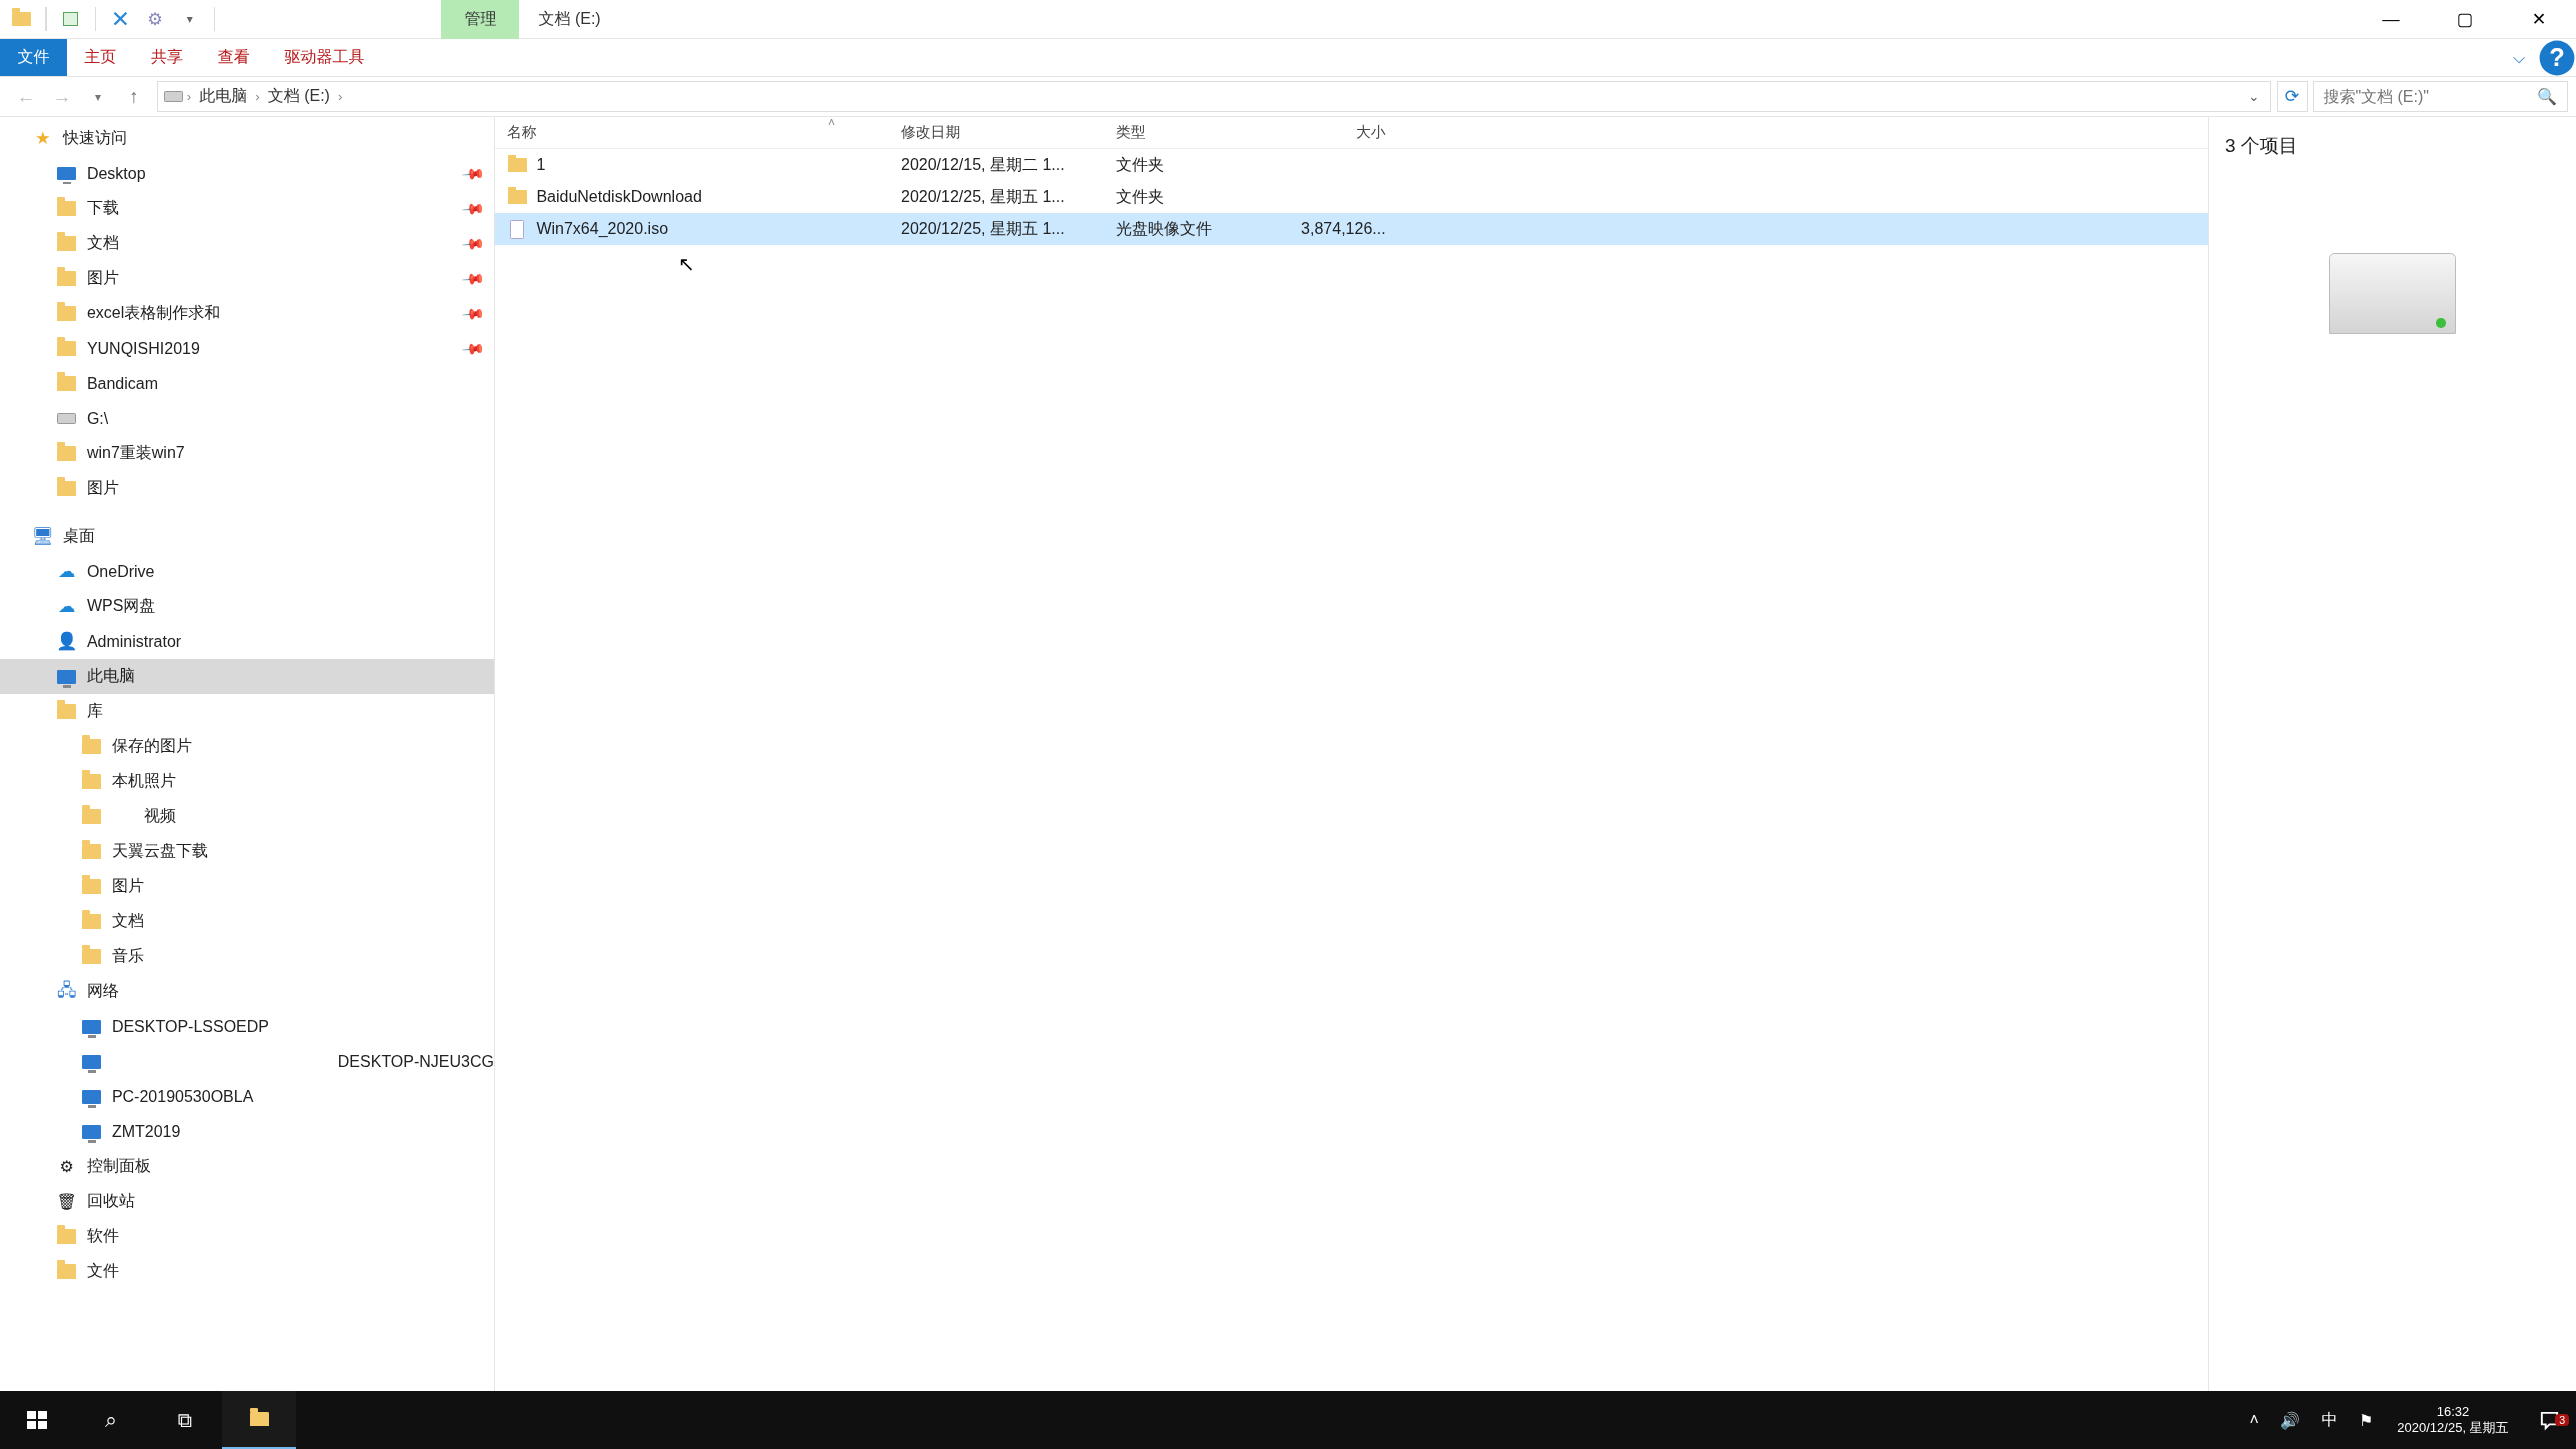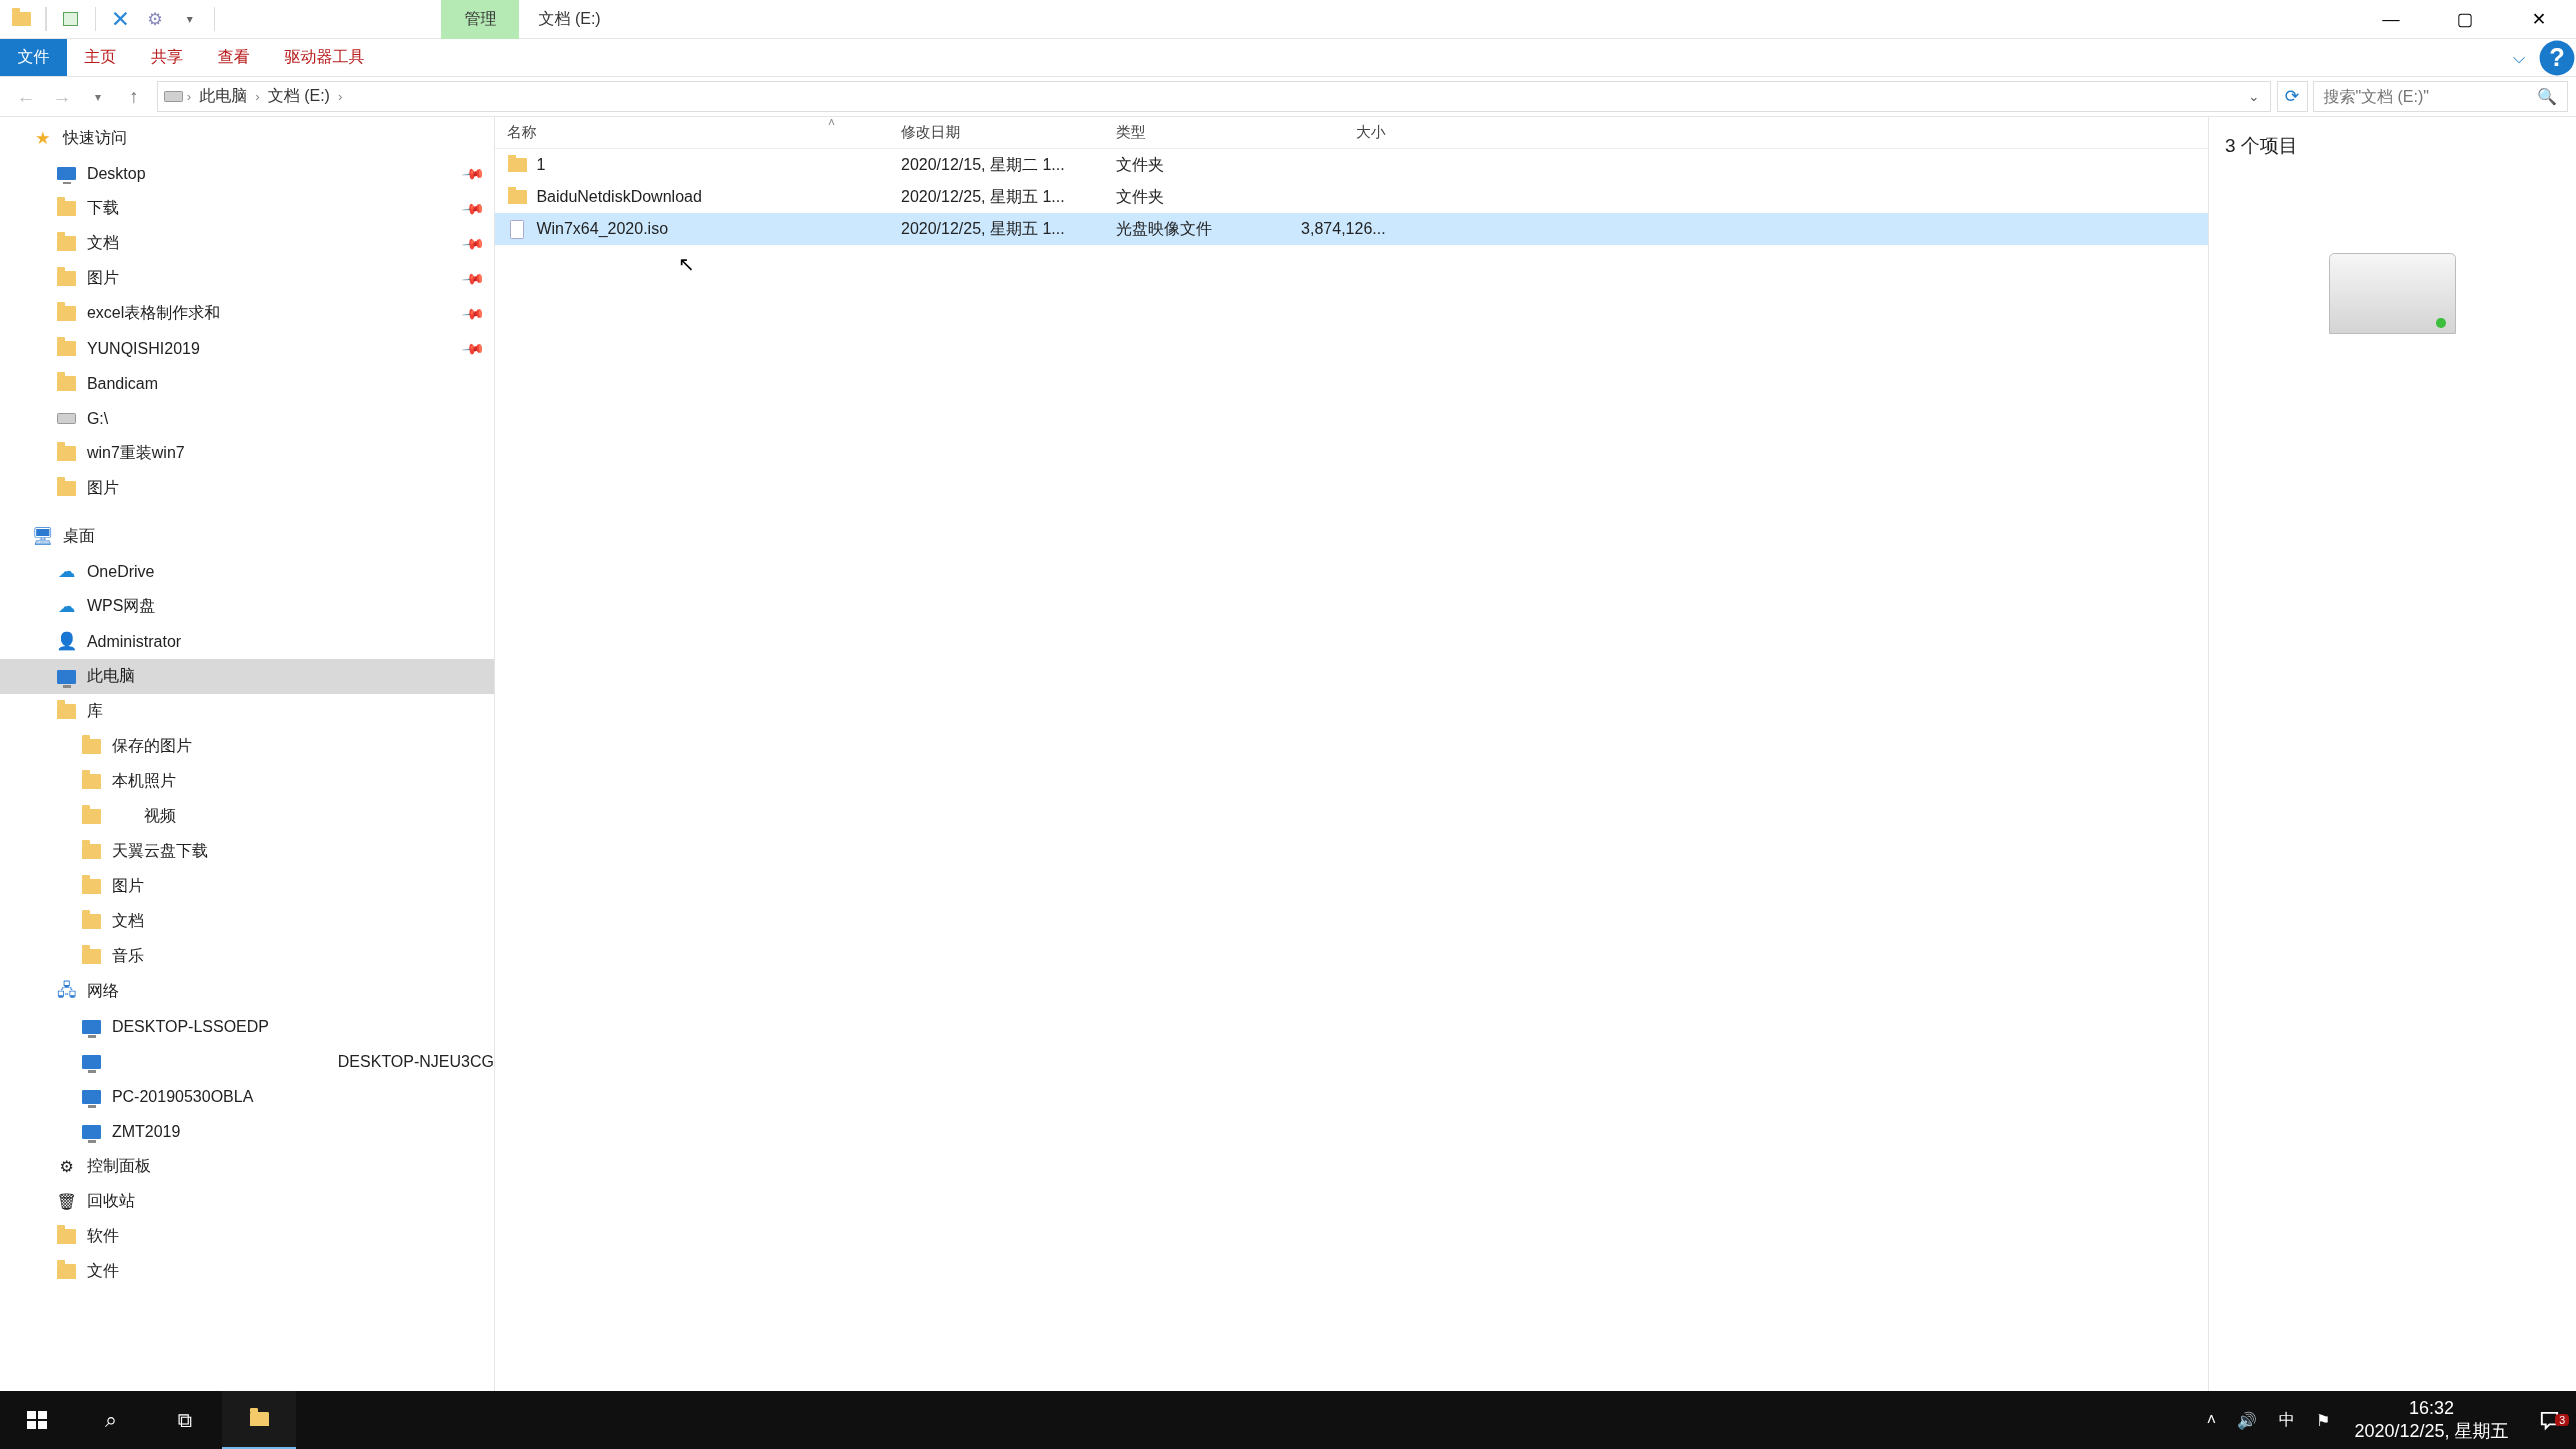--- a/index.html
+++ b/index.html
@@ -73,21 +73,21 @@
 .status .viewbtns { margin-left:auto; display:flex; gap:1.3px; }
 .status .vb { width:29.5px; height:24px; border:0.7px solid #ccc; display:flex; align-items:center; justify-content:center; font-size:13.4px; }
 .status .vb.active { background:#c7e0f4; }
 
 
 .taskbar { position:absolute; left:0; right:0; bottom:0; height:58px; background:#101010; display:flex; align-items:stretch; }
 .taskbar .tb { width:74px; display:flex; align-items:center; justify-content:center; }
 .taskbar .tb.active { background:#1a1a1a; border-bottom:2.7px solid #76b9ed; }
 .taskbar .tray { margin-left:auto; display:flex; align-items:center; color:#fff; font-size:16px; }
 .taskbar .tray .ti { padding:0 10.7px; height:100%; display:flex; align-items:center; justify-content:center; }
-.taskbar .clock { display:flex; flex-direction:column; align-items:center; justify-content:center; font-size:18px; padding:0 13.4px; }
+.taskbar .clock { display:flex; flex-direction:column; align-items:center; justify-content:center; font-size:13px; padding:0 13.4px; }
 .taskbar .notif { width:54px; display:flex; align-items:center; justify-content:center; position:relative; }
 .taskbar .notif .badge { position:absolute; bottom:5.4px; right:6.7px; background:#a11; color:#fff; font-size:10.7px; padding:0 4px; border-radius:4px; }
 
 
 .gl-folder { width:19px; height:14.8px; background:#f3c969; border-radius:1.3px 1.3px 0 0; position:relative; }
 .gl-folder::before { content:""; position:absolute; top:-4px; left:0; width:8px; height:4px; background:#f3c969; border-radius:1.3px 1.3px 0 0; }
 .gl-file { width:14.8px; height:19px; background:#fff; border:0.7px solid #aac; border-radius:1.3px; }
 .gl-pc { width:19px; height:13.4px; background:#2d7bd1; border-radius:1.3px; position:relative; }
 .gl-pc::after { content:""; position:absolute; bottom:-4px; left:5.4px; width:8px; height:2.7px; background:#888; }
 .gl-star { color:#f1b02e; font-size:19px; }

